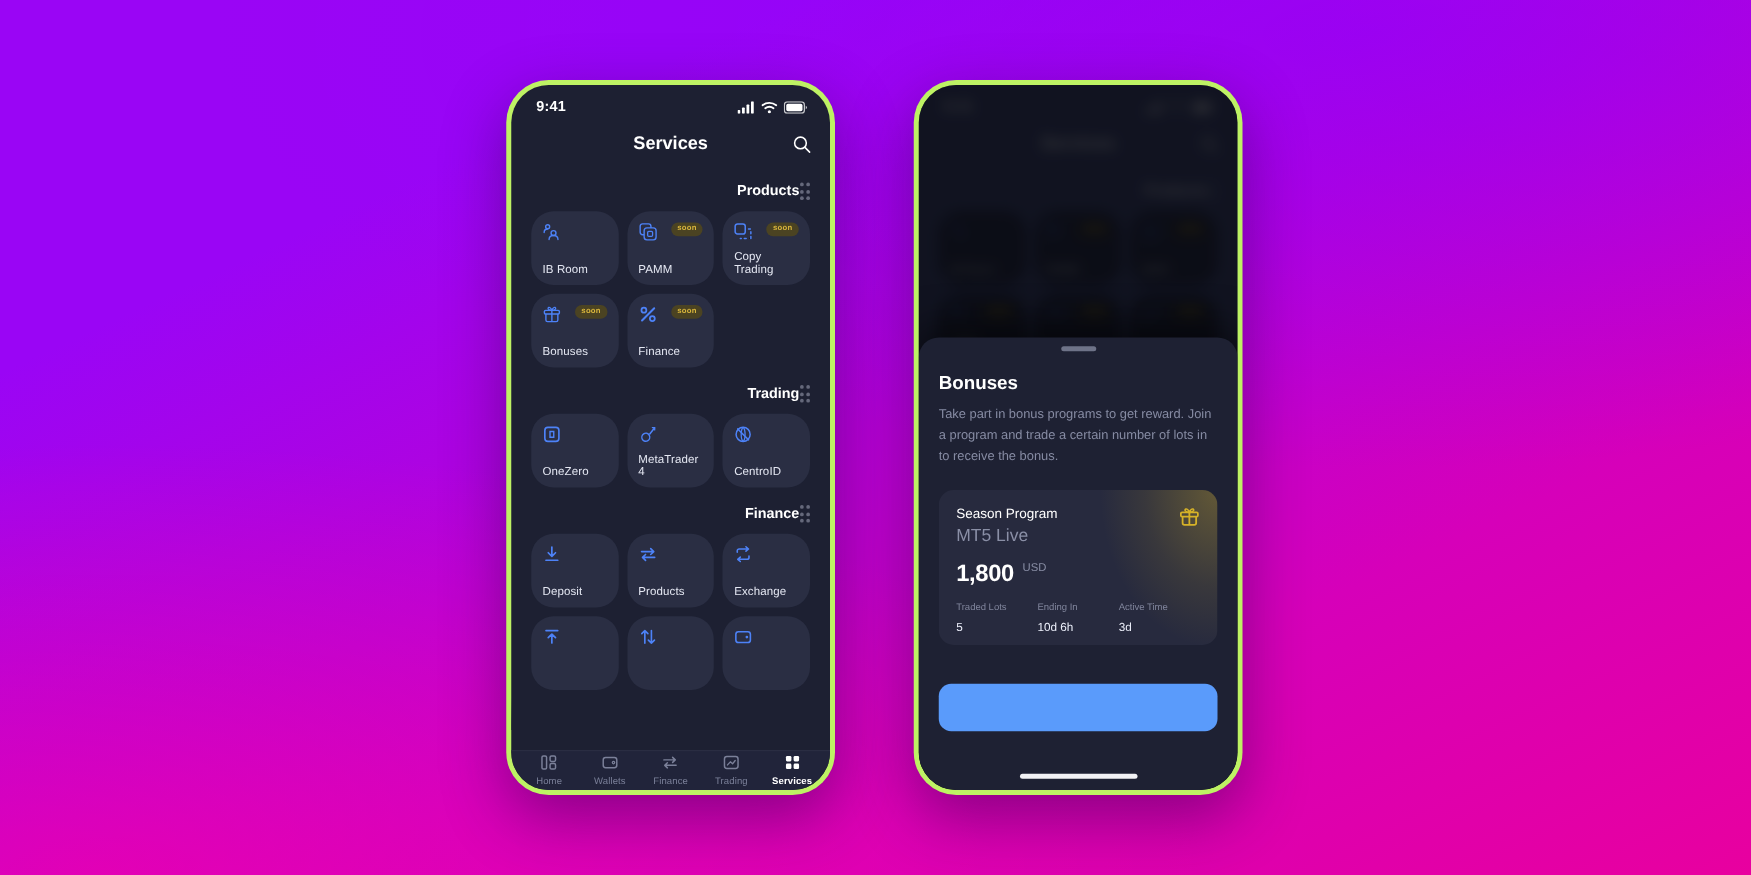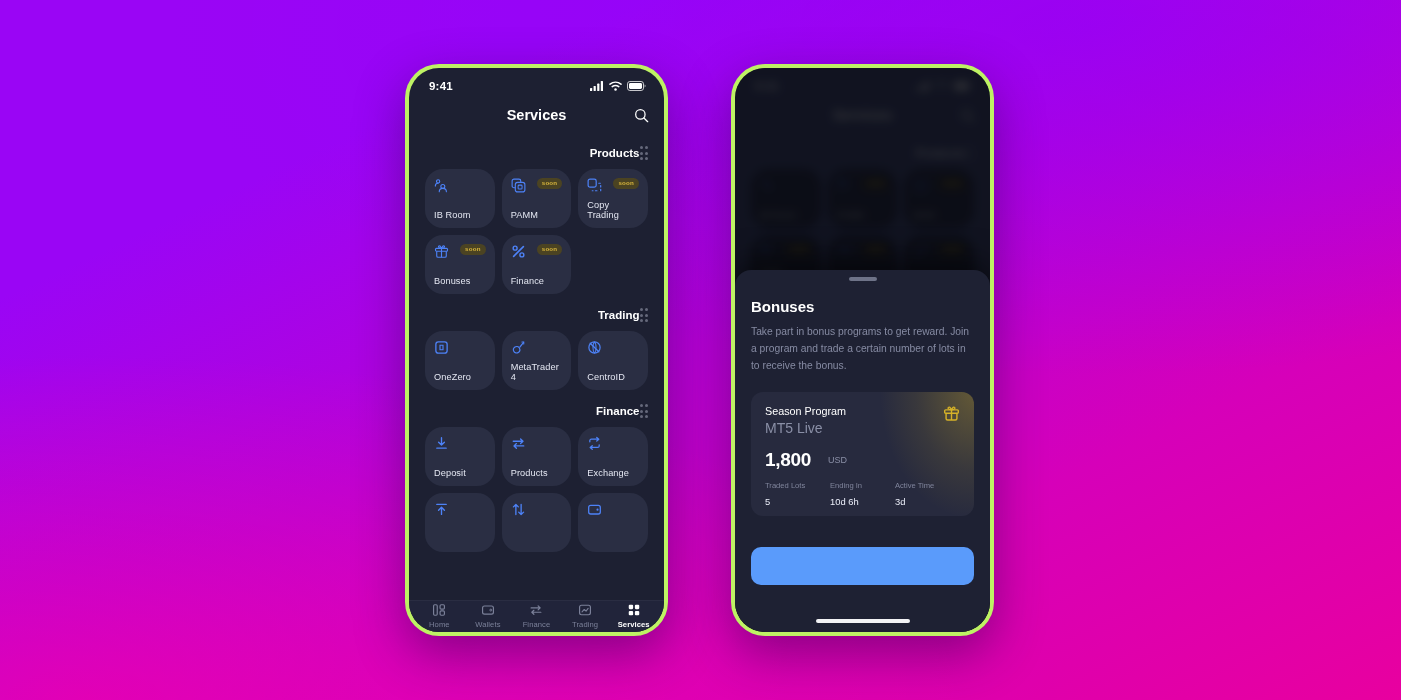--- a/index.html
+++ b/index.html
@@ -110,21 +110,21 @@
   .bonus-card{
     margin-top:18px; height:124px; border-radius:12px; position:relative;
     background:
       radial-gradient(62% 150% at 100% 0%, rgba(214,178,40,.34) 0%, rgba(214,178,40,.10) 42%, rgba(214,178,40,0) 68%),
       #272a3e;
     padding:13px 14px; overflow:hidden;
   }
   .bc-row1{ display:flex; align-items:flex-start; justify-content:space-between; }
   .bc-name{ color:#fff; font-size:10.8px; }
   .bc-sub{ color:#8a8fa6; font-size:14px; margin-top:3px; }
-  .bc-amount{ margin-top:13px; display:flex; align-items:center; gap:17px; }
+  .bc-amount{ margin-top:13px; display:flex; align-items:flex-start; gap:7px; }
   .bc-amount b{ color:#fff; font-size:19px; font-weight:700; letter-spacing:-.3px; }
   .bc-amount span{ color:#8a8fa6; font-size:9px; }
   .bc-stats{ display:flex; margin-top:10px; }
   .bc-stat{ width:78px; }
   .bc-stat .k{ color:#80859c; font-size:7.6px; }
   .bc-stat .v{ color:#eceffa; font-size:9.4px; margin-top:6px; }
 
   .cta{
     position:absolute; left:16px; right:16px; bottom:47px; height:38px;
     background:#5a9bfb; border-radius:10px; border:none; cursor:pointer;

